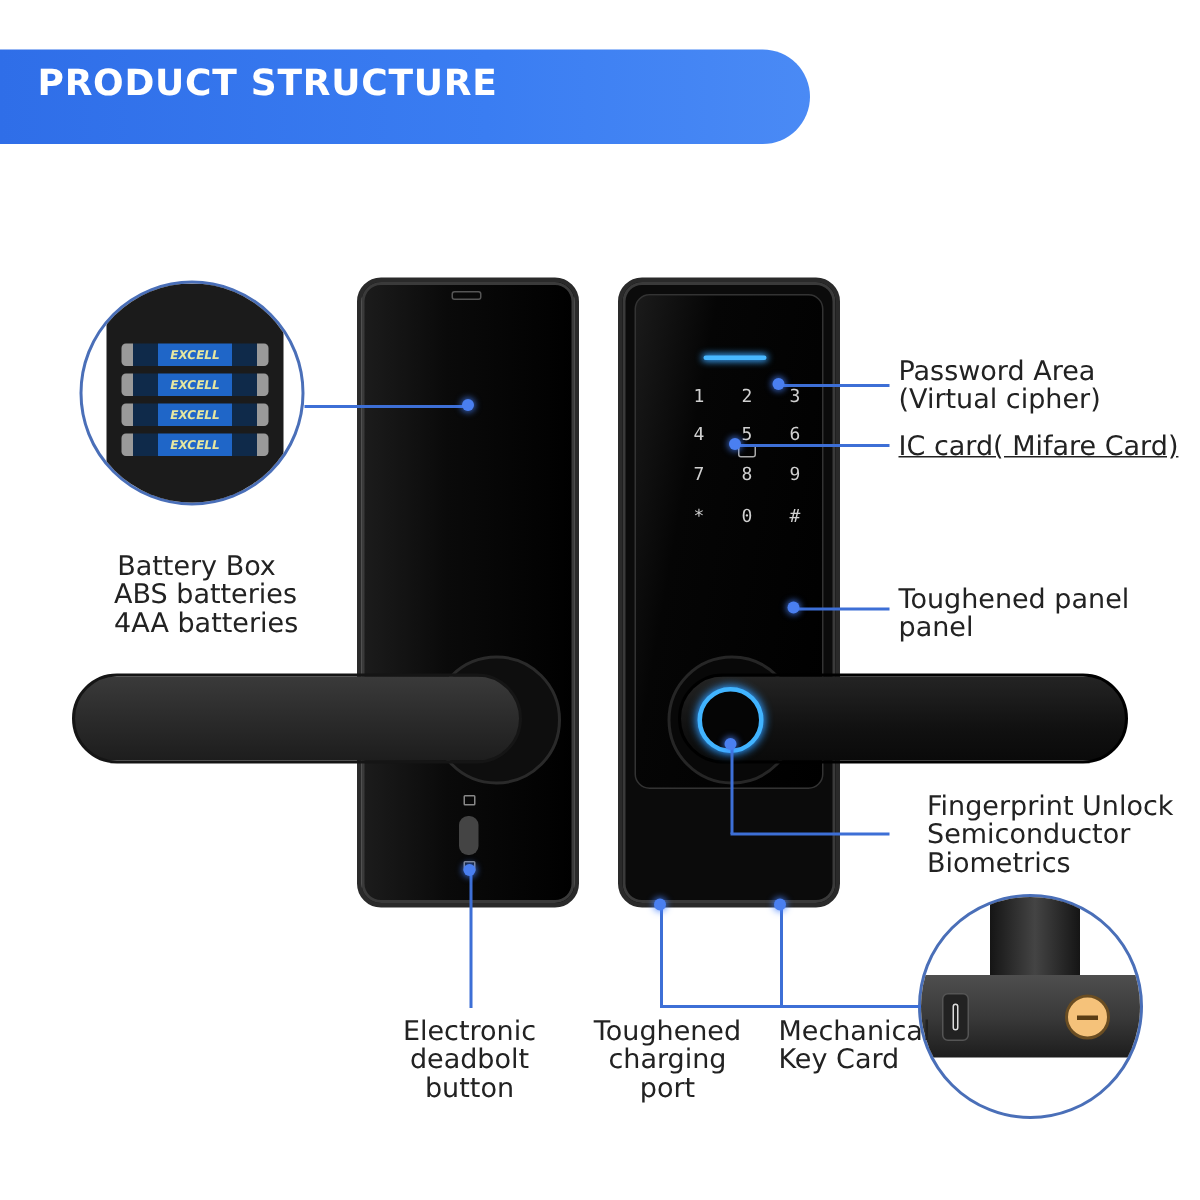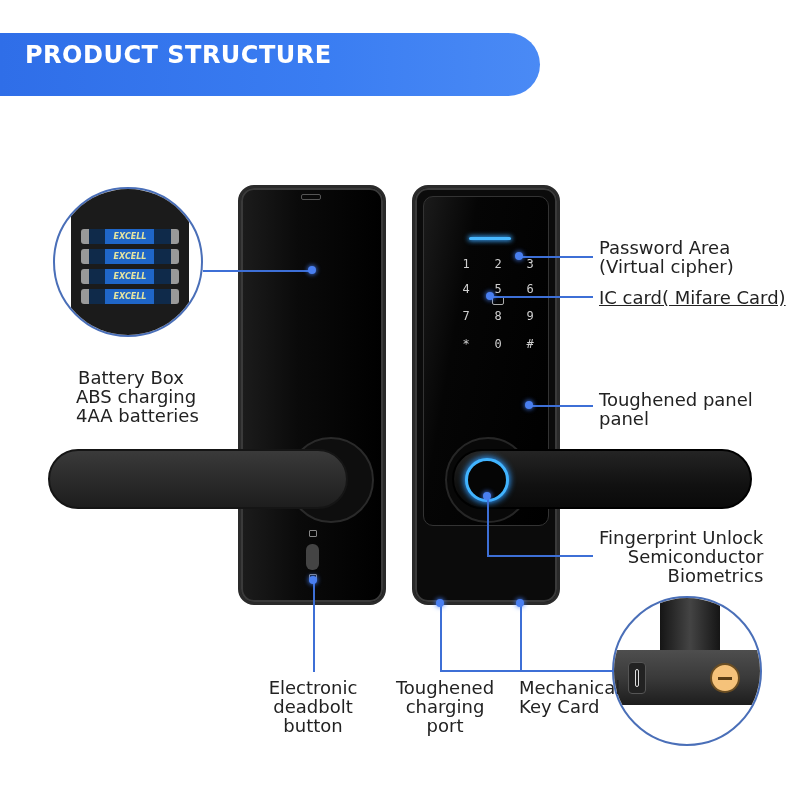--- a/index.html
+++ b/index.html
@@ -208,39 +208,39 @@
 <div class="dot" style="left:309px;top:576px;"></div>
 
 <div class="line" style="left:440px;top:603px;width:1.5px;height:68px;"></div>
 <div class="dot" style="left:436px;top:599px;"></div>
 <div class="line" style="left:520px;top:603px;width:1.5px;height:68px;"></div>
 <div class="dot" style="left:516px;top:599px;"></div>
 <div class="line" style="left:440px;top:670px;width:174px;height:1.5px;"></div>
 
 <div class="label center" style="left:76px;top:356px;width:110px;margin-top:12px;">
   <div>Battery Box</div>
-  <div>ABS charging</div>
+  <div>ABS batteries</div>
   <div>4AA batteries</div>
 </div>
 
 <div class="label" style="left:599px;top:238px;">
   <div>Password Area</div>
   <div>(Virtual cipher)</div>
 </div>
 
 <div class="label" style="left:599px;top:288px;text-decoration:underline;">
   <div>IC card( Mifare Card)</div>
 </div>
 
 <div class="label" style="left:599px;top:390px;">
   <div>Toughened panel</div>
   <div>panel</div>
 </div>
 
-<div class="label" style="left:599px;top:528px;text-align:right;">
+<div class="label" style="left:618px;top:528px;">
   <div>Fingerprint Unlock</div>
   <div>Semiconductor</div>
   <div>Biometrics</div>
 </div>
 
 <div class="label center" style="left:263px;top:678px;width:100px;">
   <div>Electronic</div>
   <div>deadbolt</div>
   <div>button</div>
 </div>

